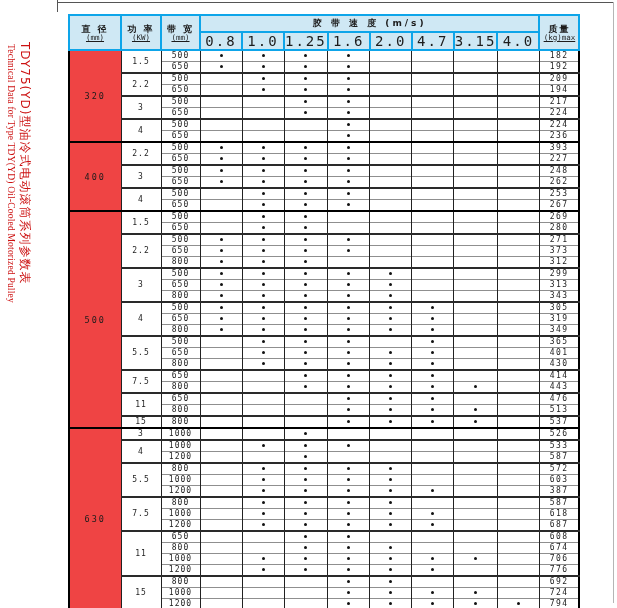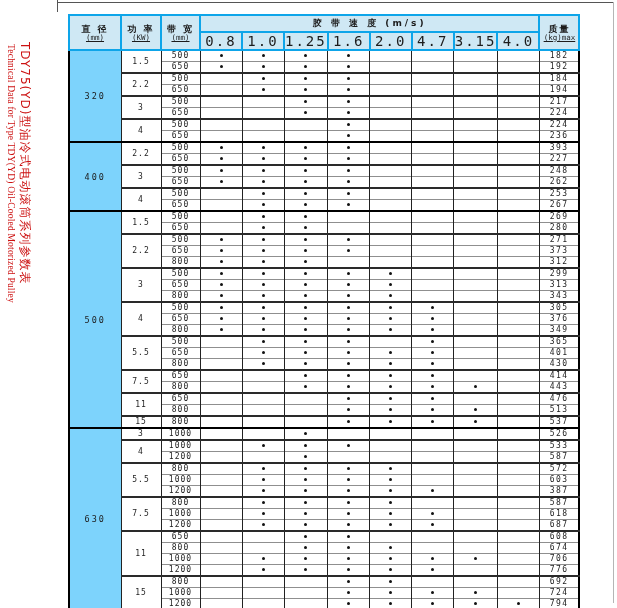--- a/index.html
+++ b/index.html
@@ -24,21 +24,21 @@
   .unit{font-size:7.5px;letter-spacing:0;font-weight:normal;line-height:8px;
         font-family:"DejaVu Sans Mono",monospace;text-decoration:underline;}
   .sgroup{font-size:9px;letter-spacing:3px;font-weight:bold;
           font-family:"DejaVu Sans",sans-serif;}
   .speedlbl{font-size:14px;letter-spacing:2px;font-weight:normal;}
   .spec tbody td{border-left:1px solid #222;border-right:1px solid #222;height:10px;
                  font-size:8px;letter-spacing:2px;line-height:10px;}
   .spec tbody tr.rw td{border-top:1px solid #8f8f8f;}
   .spec tbody tr.pg td{border-top:2px solid #2a2a2a;}
   .spec tbody tr.dg td{border-top:2px solid #000;}
-  .spec td.diam{background:#7dd3fc;font-size:8.5px;}
+  .spec td.diam{background:#ef4444;font-size:8.5px;}
   .spec td.pwr{letter-spacing:1px;text-align:center;}
   .spec td.bw{letter-spacing:1px;}
   .spec td.mass{letter-spacing:1.5px;}
   .dot{display:inline-block;width:3px;height:3px;background:#111;border-radius:50%;
        vertical-align:middle;margin-bottom:1px;}
 </style>
 </head>
 <body>
 
 <div id="canvas">
@@ -126,21 +126,21 @@
           <td class="pwr" rowspan="2">2.2</td>
           <td class="bw">500</td>
           <td></td>
           <td><span class="dot"></span></td>
           <td><span class="dot"></span></td>
           <td><span class="dot"></span></td>
           <td></td>
           <td></td>
           <td></td>
           <td></td>
-          <td class="mass">184</td>
+          <td class="mass">209</td>
         </tr>
         <tr class="rw">
           <td class="bw">650</td>
           <td></td>
           <td><span class="dot"></span></td>
           <td><span class="dot"></span></td>
           <td><span class="dot"></span></td>
           <td></td>
           <td></td>
           <td></td>
@@ -389,21 +389,21 @@
         <tr class="rw">
           <td class="bw">650</td>
           <td><span class="dot"></span></td>
           <td><span class="dot"></span></td>
           <td><span class="dot"></span></td>
           <td><span class="dot"></span></td>
           <td><span class="dot"></span></td>
           <td><span class="dot"></span></td>
           <td></td>
           <td></td>
-          <td class="mass">376</td>
+          <td class="mass">319</td>
         </tr>
         <tr class="rw">
           <td class="bw">800</td>
           <td><span class="dot"></span></td>
           <td><span class="dot"></span></td>
           <td><span class="dot"></span></td>
           <td><span class="dot"></span></td>
           <td><span class="dot"></span></td>
           <td><span class="dot"></span></td>
           <td></td>

